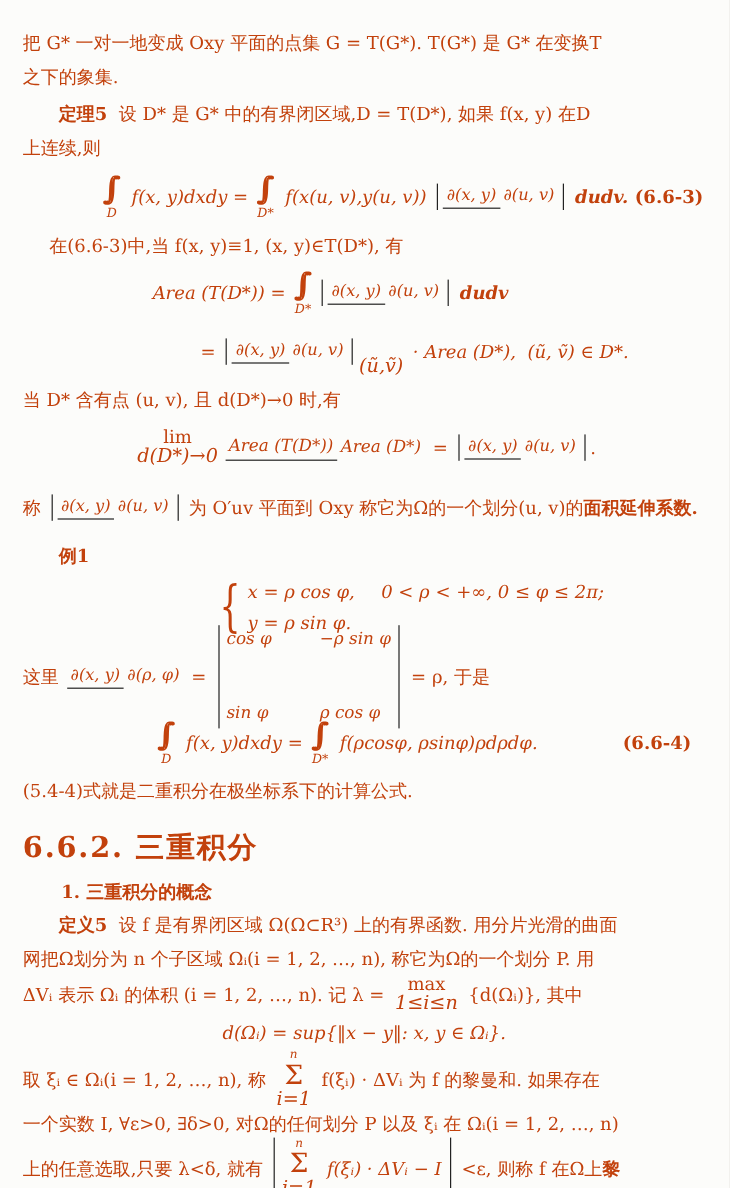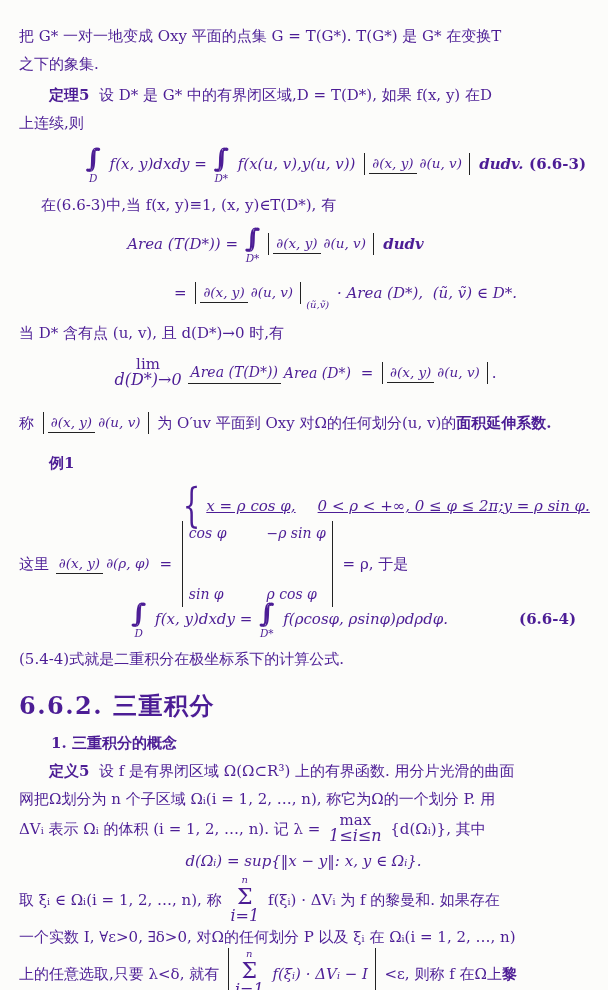--- a/index.html
+++ b/index.html
@@ -1,18 +1,18 @@
 <!DOCTYPE html>
 <html><head>
 <meta charset="utf-8">
 <style>
   * { margin:0; padding:0; box-sizing:border-box; }
   html,body { background:#e9e8e4; }
   .page {
-    width:608px; height:990px; background:#fcfcfa; color:#4c1d95;
+    width:608px; height:990px; background:#fcfcfa; color:#c2410c;
     font-family:"DejaVu Serif","Liberation Serif",serif;
     font-size:15px; line-height:28px;
     padding:22px 20px 0 19px; position:relative; overflow:hidden;
     margin:0 auto;
   }
   .t { white-space:pre-wrap; }
   .b { font-weight:bold; }
   .mi { font-style:italic; white-space:pre; }
   .row { display:flex; align-items:center; white-space:pre; }
   .crow { justify-content:center; }
@@ -23,33 +23,33 @@
   .iint { display:inline-flex; flex-direction:column; align-items:center; line-height:1; margin:0 4px 0 2px; }
   .iint-sym { font-size:26px; font-style:normal; letter-spacing:-0.45em; padding-right:0.45em; }
   .iint-sub { font-size:10.5px; font-style:italic; margin-top:2px; }
   
   .frac { display:inline-flex; flex-direction:row; align-items:center; font-style:italic; font-size:13.5px; line-height:1.45; margin:0 2px; white-space:pre; }
   .frac-top { border-bottom:1px solid #222; padding:0 3px; }
   .frac-bot { padding:0 3px; }
   .frac-roman { font-style:italic; font-size:14px; }
   
   .abs { display:inline-flex; align-items:center; border-left:1.4px solid #222; border-right:1.4px solid #222; padding:1px 2px; margin:0 4px; }
-  .evalsub { font-size:10px; font-style:italic; position:relative; bottom:-12px; margin:0 3px 0 1px; white-space:pre; }
+  .evalsub { font-size:16px; font-style:italic; position:relative; bottom:-12px; margin:0 3px 0 1px; white-space:pre; }
   
   .stack { display:inline-flex; flex-direction:column; align-items:center; line-height:1.05; margin:0 4px; vertical-align:middle; }
   .stack .top { font-size:10px; font-style:italic; }
   .stack .mid { font-size:15px; font-style:normal; }
   .stack .sum-sym { font-size:22px; line-height:1; font-style:normal; }
   .stack .bot { font-size:16px; font-style:italic; }
   
   .det { display:inline-grid; grid-template-columns:auto auto; column-gap:16px; row-gap:0px; border-left:1.4px solid #222; border-right:1.4px solid #222; padding:2px 6px; font-style:italic; font-size:14px; line-height:1.5; margin:0 5px; white-space:pre;gap:40px; }
   .det span { text-align:left; }
   
   .brace { font-size:46px; line-height:0.9; font-weight:400; transform:scaleX(0.6); margin-right:0px; font-style:normal; }
-  .cases-col { display:inline-flex; flex-direction:row; line-height:26px;text-decoration:underline; }
+  .cases-col { display:inline-flex; flex-direction:column; line-height:26px; }
   .cond-gap { display:inline-block; width:22px; }
   .h1 { font-size:24px; font-weight:600; letter-spacing:1.5px; }
   .sub-h { font-weight:bold; padding-left:32px; }
 </style>
 </head>
 <body>
 
 <div class="page">
 
   <div class="t">把 G* 一对一地变成 Oxy 平面的点集 G = T(G*). T(G*) 是 G* 在变换T</div>
@@ -89,21 +89,21 @@
     <span class="stack"><span class="mid">lim</span><span class="bot">d(D*)→0</span></span>
     <span class="frac frac-roman"><span class="frac-top">Area (T(D*))</span><span class="frac-bot">Area (D*)</span></span>
     <span class="mi"> = </span>
     <span class="abs"><span class="frac"><span class="frac-top">∂(x, y)</span><span class="frac-bot">∂(u, v)</span></span></span>
     <span class="t">.</span>
   </div>
 
   <div class="row" style="height:48px;">
     <span class="t">称 </span>
     <span class="abs"><span class="frac"><span class="frac-top">∂(x, y)</span><span class="frac-bot">∂(u, v)</span></span></span>
-    <span class="t"> 为 O′uv 平面到 Oxy 对Ω的任何划分(u, v)的</span>
+    <span class="t"> 为 O′uv 平面到 Oxy 称它为Ω的一个划分(u, v)的</span>
     <span class="b">面积延伸系数.</span>
   </div>
 
   <div class="b indent" style="margin-top:2px;">例1</div>
 
   <div class="row" style="height:58px; padding-left:158px;">
     <span class="brace">{</span>
     <span class="cases-col">
       <span class="mi"><span>x = ρ cos φ,</span><span class="cond-gap"></span><span>0 &lt; ρ &lt; +∞, 0 ≤ φ ≤ 2π;</span></span>
       <span class="mi">y = ρ sin φ.</span>

